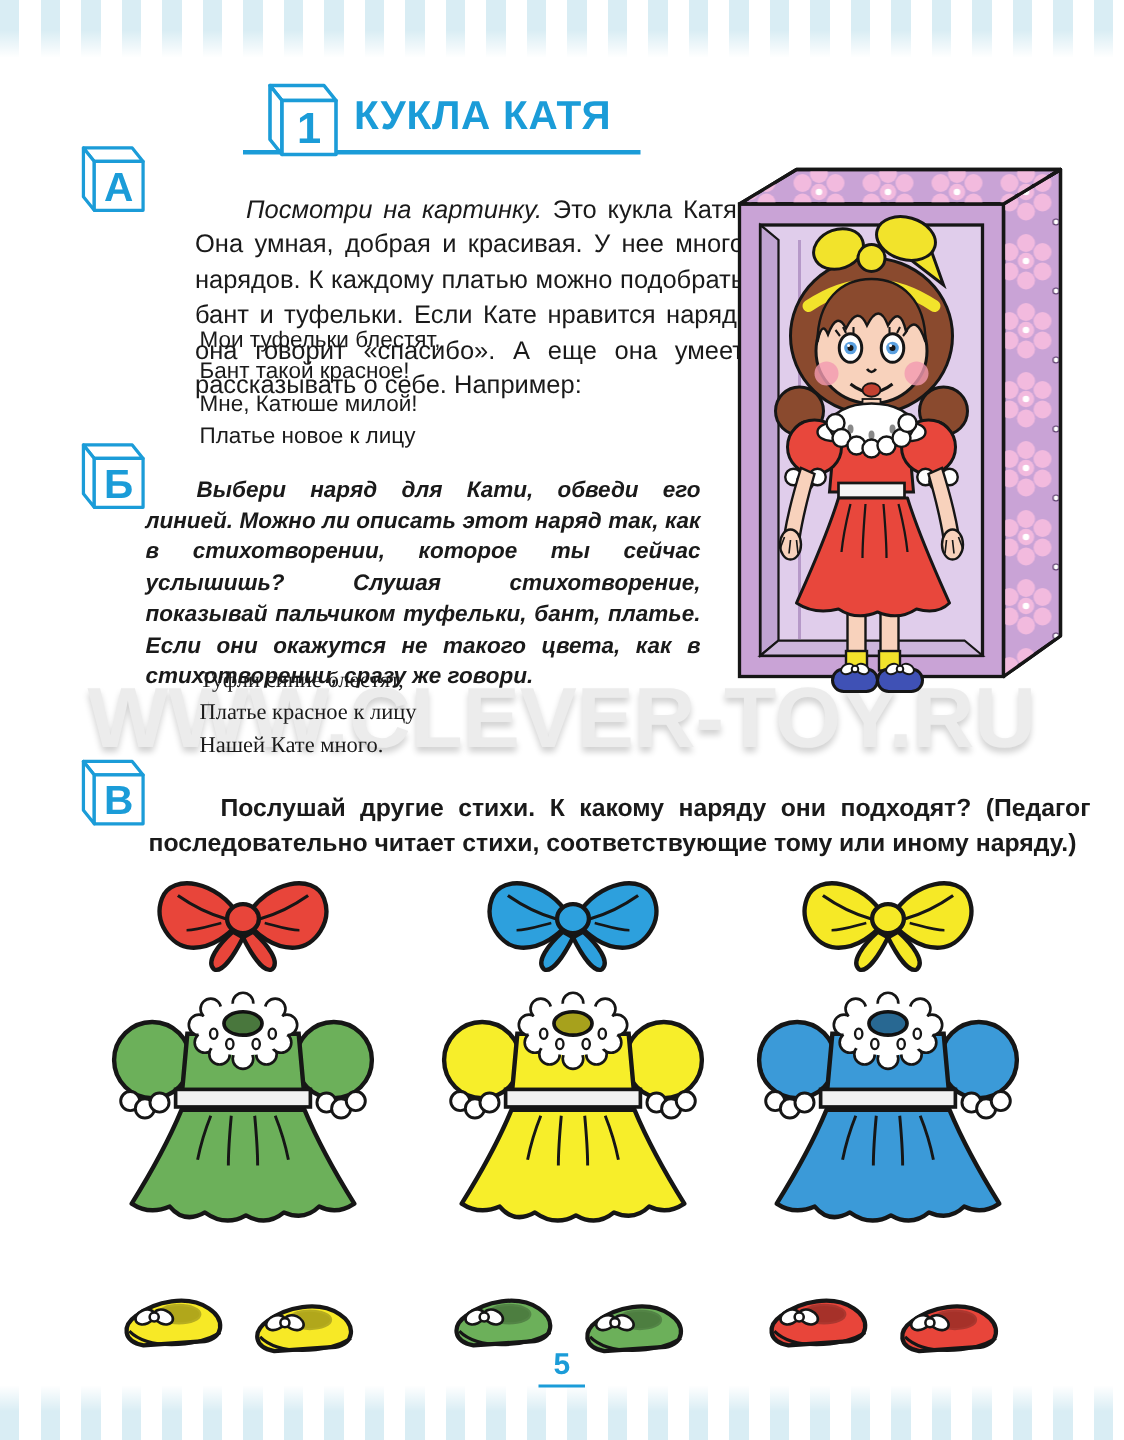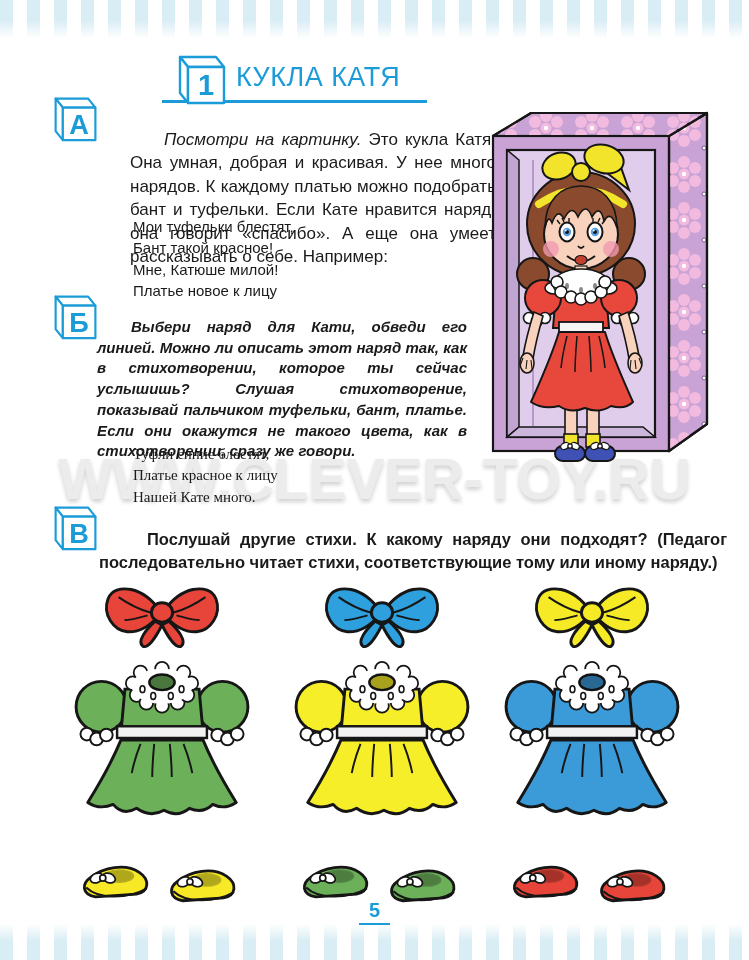--- a/index.html
+++ b/index.html
@@ -23,21 +23,21 @@
   }
   
   .title-underline{position:absolute;left:162px;top:100px;width:265px;height:3px;background:#1b9cd8;}
   .cube{position:absolute;}
   .cube-title{left:176px;top:53px;width:52px;height:52px;}
   .cube-a{left:52px;top:95px;width:47px;height:47px;}
   .cube-b{left:52px;top:293px;width:47px;height:47px;}
   .cube-v{left:52px;top:504px;width:47px;height:47px;}
   .page-title{
     position:absolute;left:236px;top:62px;margin:0;
-    font-size:27px;font-weight:normal;color:#1b9cd8;letter-spacing:.5px;white-space:nowrap;
+    font-size:27px;font-weight:bold;color:#1b9cd8;letter-spacing:.5px;white-space:nowrap;
   }
   
   .para{position:absolute;text-align:justify;z-index:2;}
   .para-a{left:99px;top:111px;width:366px;font-size:17px;line-height:23.4px;text-indent:34px;margin-left:31px;}
   .para-a .lead{font-style:italic;}
   .para-b{left:97px;top:302px;width:370px;font-size:15px;line-height:20.7px;
           font-style:italic;font-weight:bold;text-indent:34px;}
   .para-v{left:99px;top:511px;width:628px;font-size:16.5px;line-height:23px;
           font-weight:bold;text-indent:48px;}
   .poem{position:absolute;left:133px;font-size:15px;line-height:21.3px;z-index:2;}

